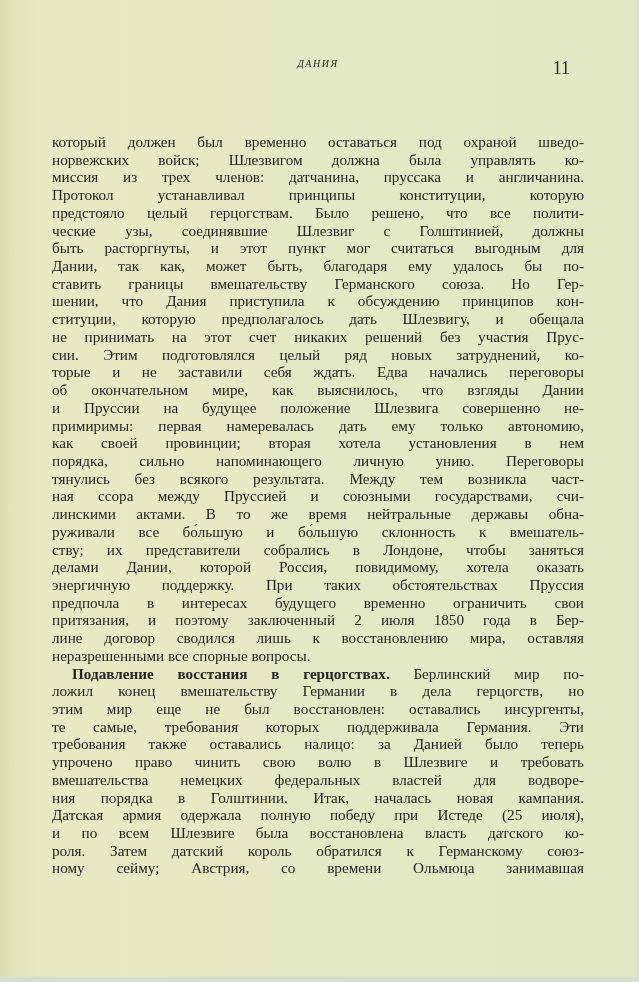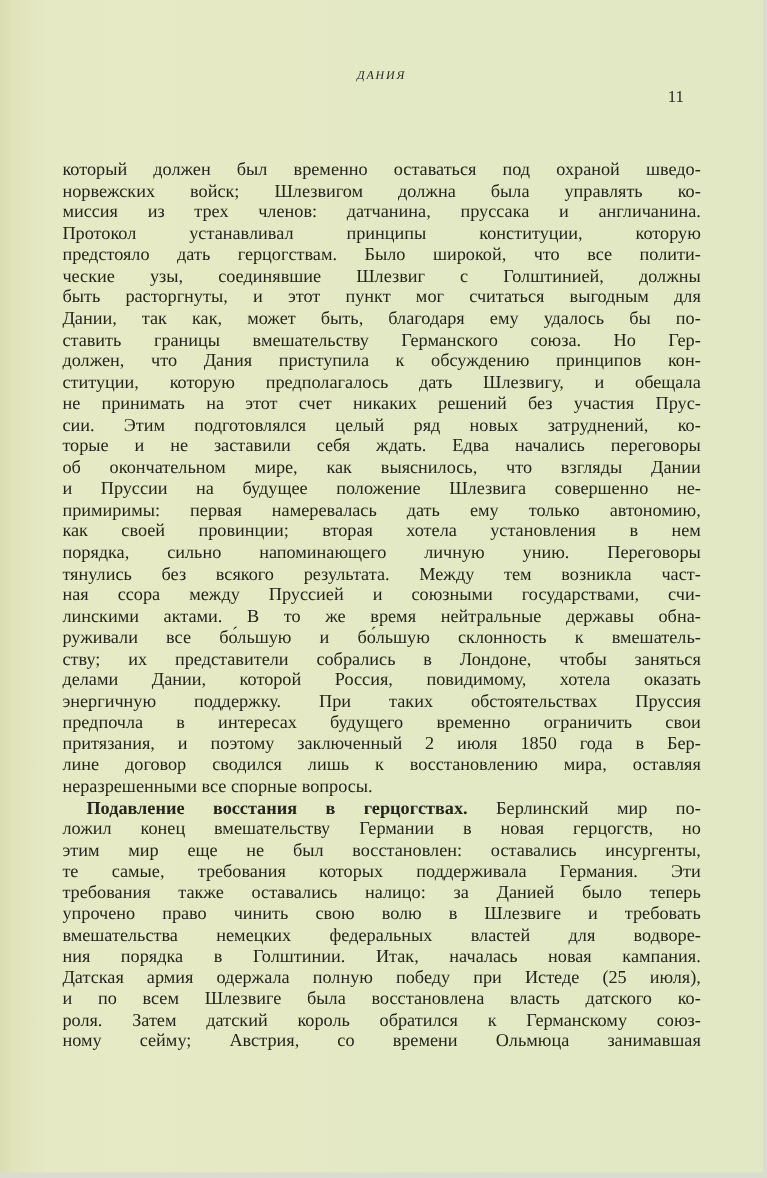--- a/index.html
+++ b/index.html
@@ -17,21 +17,21 @@
     background: linear-gradient(90deg, rgba(200,200,150,0.35), rgba(255,255,255,0));
   }
   .running-head {
     position: absolute; top: 58px; left: 52px; width: 532px; height: 18px;
   }
   .head-title {
     position: absolute; left: 0; width: 532px; text-align: center; top: 0;
     font-style: italic; font-size: 10px; letter-spacing: 1.5px; color: #2a2a24;
   }
   .head-page {
-    position: absolute; right: 14px; top: 0; font-size: 14px; color: #2a2a24; margin-top: 16px;
+    position: absolute; right: 14px; top: 0; font-size: 18px; color: #2a2a24;
   }
   .body-text {
     position: absolute; left: 52px; top: 87px; width: 532px;
     font-size: 15.2px; line-height: 17.72px; color: #25251f; margin-top: 46px;
   }
   .line {
     display: block; white-space: nowrap; text-align: justify; text-align-last: justify;
     height: 17.72px; overflow: visible;
   }
   .line.last { text-align-last: left; }
@@ -46,26 +46,26 @@
     <span class="head-title">ДАНИЯ</span>
     <span class="head-page">11</span>
   </div>
 
   <div class="body-text">
     <div>
       <span class="line">который должен был временно оставаться под охраной шведо-</span>
       <span class="line">норвежских войск; Шлезвигом должна была управлять ко-</span>
       <span class="line">миссия из трех членов: датчанина, пруссака и англичанина.</span>
       <span class="line">Протокол устанавливал принципы конституции, которую</span>
-      <span class="line">предстояло дать герцогствам. Было широкой, что все полити-</span>
+      <span class="line">предстояло целый герцогствам. Было решено, что все полити-</span>
       <span class="line">ческие узы, соединявшие Шлезвиг с Голштинией, должны</span>
       <span class="line">быть расторгнуты, и этот пункт мог считаться выгодным для</span>
       <span class="line">Дании, так как, может быть, благодаря ему удалось бы по-</span>
       <span class="line">ставить границы вмешательству Германского союза. Но Гер-</span>
-      <span class="line">должен, что Дания приступила к обсуждению принципов кон-</span>
+      <span class="line">шении, что Дания приступила к обсуждению принципов кон-</span>
       <span class="line">ституции, которую предполагалось дать Шлезвигу, и обещала</span>
       <span class="line">не принимать на этот счет никаких решений без участия Прус-</span>
       <span class="line">сии. Этим подготовлялся целый ряд новых затруднений, ко-</span>
       <span class="line">торые и не заставили себя ждать. Едва начались переговоры</span>
       <span class="line">об окончательном мире, как выяснилось, что взгляды Дании</span>
       <span class="line">и Пруссии на будущее положение Шлезвига совершенно не-</span>
       <span class="line">примиримы: первая намеревалась дать ему только автономию,</span>
       <span class="line">как своей провинции; вторая хотела установления в нем</span>
       <span class="line">порядка, сильно напоминающего личную унию. Переговоры</span>
       <span class="line">тянулись без всякого результата. Между тем возникла част-</span>
@@ -75,21 +75,21 @@
       <span class="line">ству; их представители собрались в Лондоне, чтобы заняться</span>
       <span class="line">делами Дании, которой Россия, повидимому, хотела оказать</span>
       <span class="line">энергичную поддержку. При таких обстоятельствах Пруссия</span>
       <span class="line">предпочла в интересах будущего временно ограничить свои</span>
       <span class="line">притязания, и поэтому заключенный 2 июля 1850 года в Бер-</span>
       <span class="line">лине договор сводился лишь к восстановлению мира, оставляя</span>
       <span class="line last">неразрешенными все спорные вопросы.</span>
     </div>
     <div>
       <span class="line indent"><span class="bold">Подавление восстания в герцогствах.</span><span> Берлинский мир по-</span></span>
-      <span class="line">ложил конец вмешательству Германии в новая герцогств, но</span>
+      <span class="line">ложил конец вмешательству Германии в дела герцогств, но</span>
       <span class="line">этим мир еще не был восстановлен: оставались инсургенты,</span>
       <span class="line">те самые, требования которых поддерживала Германия. Эти</span>
       <span class="line">требования также оставались налицо: за Данией было теперь</span>
       <span class="line">упрочено право чинить свою волю в Шлезвиге и требовать</span>
       <span class="line">вмешательства немецких федеральных властей для водворе-</span>
       <span class="line">ния порядка в Голштинии. Итак, началась новая кампания.</span>
       <span class="line">Датская армия одержала полную победу при Истеде (25 июля),</span>
       <span class="line">и по всем Шлезвиге была восстановлена власть датского ко-</span>
       <span class="line">роля. Затем датский король обратился к Германскому союз-</span>
       <span class="line">ному сейму; Австрия, со времени Ольмюца занимавшая</span>

